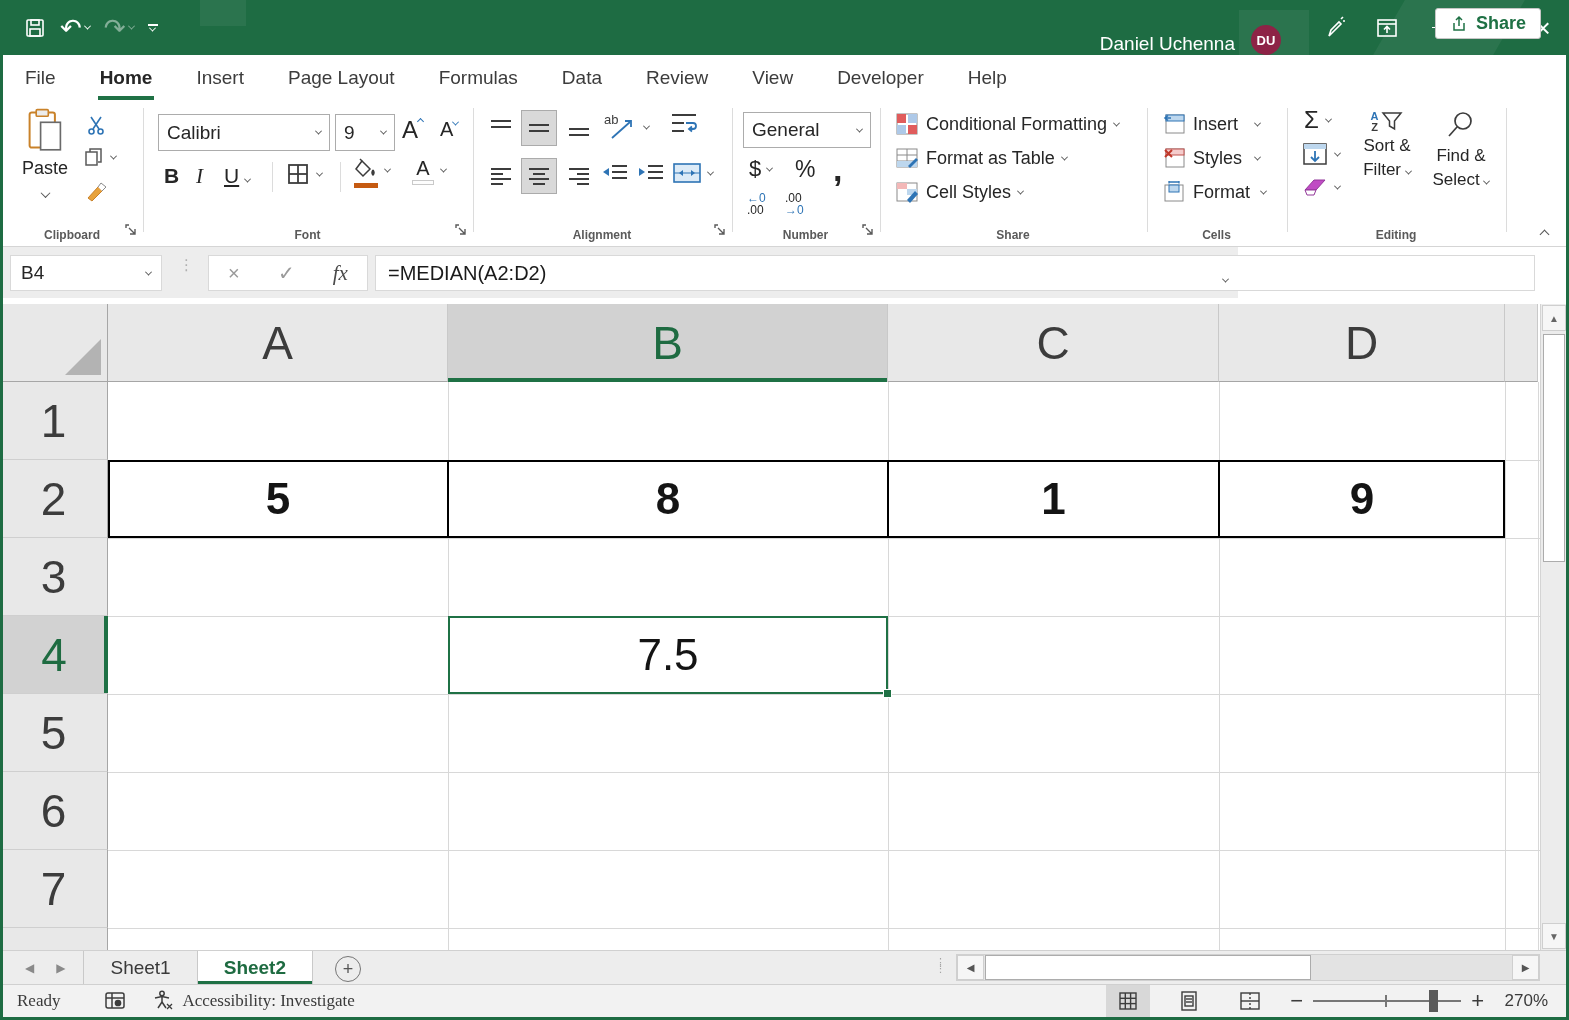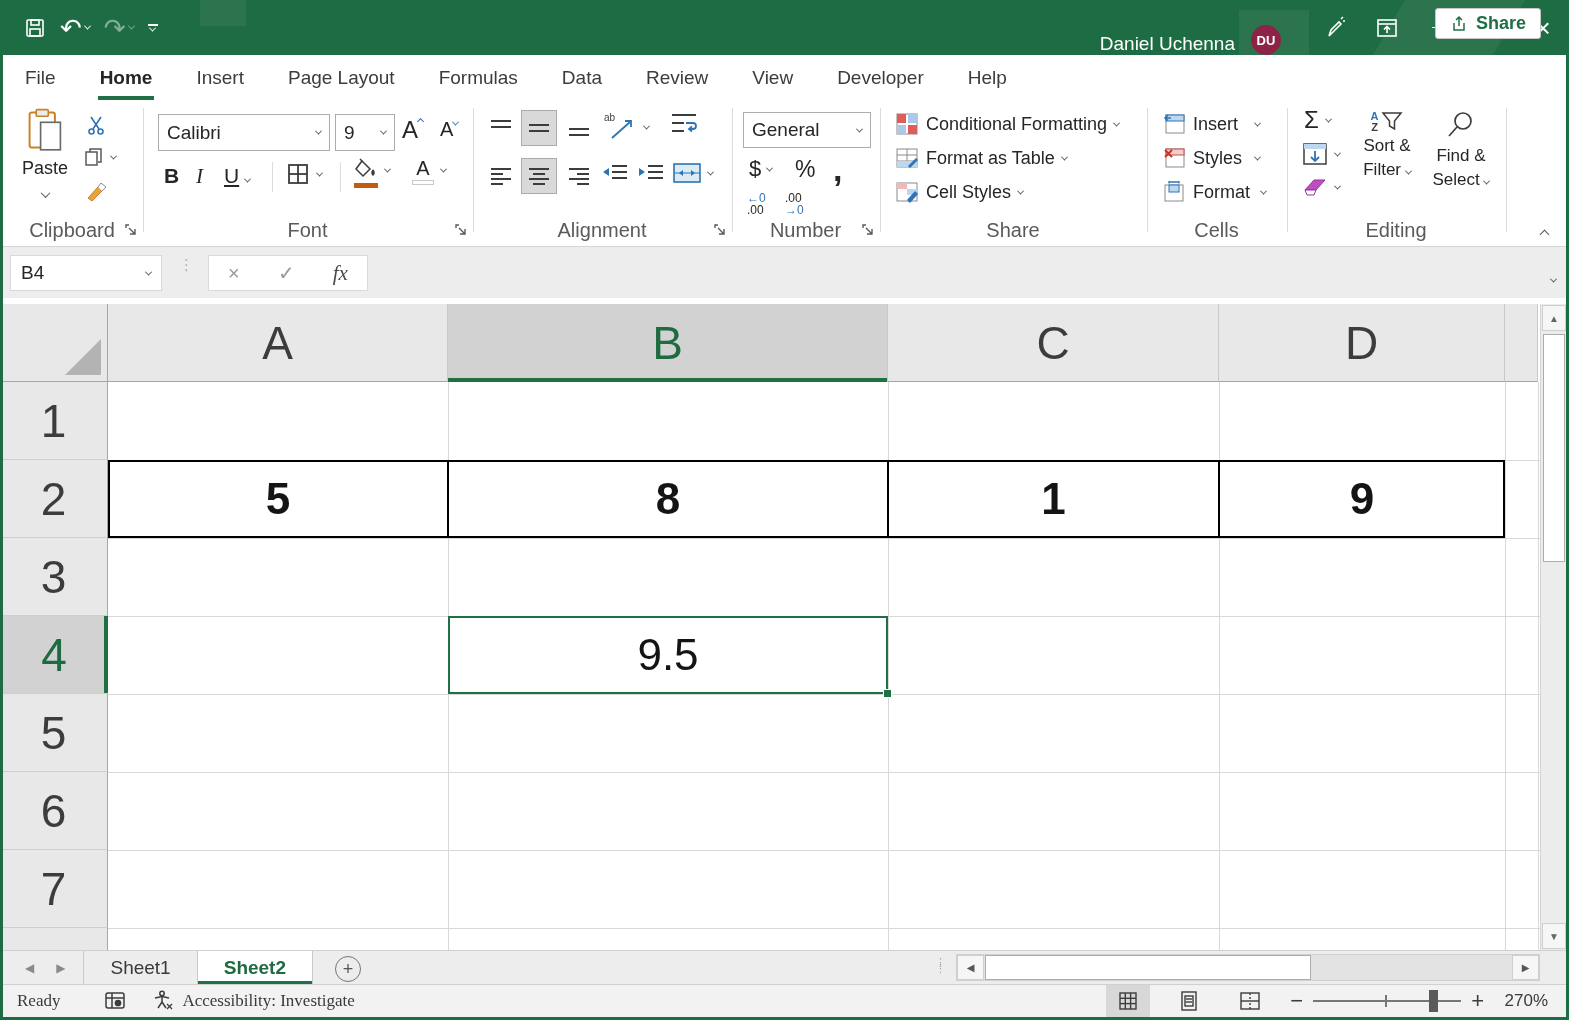--- a/index.html
+++ b/index.html
@@ -42,39 +42,39 @@
   .tab { padding:0 22px; line-height:45px; font-size:19px; color:#3c3c3c; position:relative; }
   .tab.active { font-weight:700; color:#262626; }
   .tab.active::after { content:""; position:absolute; left:20px; right:20px; bottom:0; height:4px; background:#1F7145; }
   .share-btn { position:absolute; right:28px; top:8px; height:31px; border:1px solid #C6C6C6; border-radius:3px;
                display:flex; align-items:center; gap:8px; padding:0 14px; color:#1F7145; font-size:18px; font-weight:600; background:#fff; }
 
   
   .ribbon { position:absolute; left:3px; top:100px; width:1563px; height:147px; background:#fff; border-bottom:1px solid #D5D5D5; }
   .group { position:absolute; top:0; height:146px; }
   .group::after { content:""; position:absolute; right:0; top:8px; bottom:14px; width:1px; background:#DCDCDC; }
-  .group-label { position:absolute; bottom:4px; left:0; right:3px; text-align:center; font-size:20px; color:#5a5a5a; }
+  .group-label { position:absolute; bottom:4px; left:0; right:3px; text-align:center; font-size:12px; color:#5a5a5a;font-weight:bold; }
   .launcher { position:absolute; right:7px; bottom:6px; }
   .icon-sel { background:#D9D9D9; border:1px solid #ABABAB; }
   .combo { border:1px solid #ACACAC; background:#fff; display:flex; align-items:center; font-size:19px; color:#262626;
            padding:0 8px; justify-content:space-between; }
   .fmt-letter { font-size:20px; color:#262626; }
   .dec-ico { display:flex; flex-direction:column; font-size:12px; line-height:12px; color:#262626; }
   .dec-ico .arrow { color:#2E74B5; }
   .style-row { position:absolute; left:14px; display:flex; align-items:center; gap:7px; font-size:18px; color:#262626; }
   .sigma { font-size:24px; color:#262626; line-height:1; }
   .az { display:flex; flex-direction:column; font-size:11px; font-weight:700; line-height:11px; }
   .az .a { color:#2E74B5; } .az .z { color:#3c3c3c; }
   .ed-label { font-size:17px; color:#262626; text-align:center; line-height:24px; }
   .orient { position:relative; width:34px; height:30px; }
-  .orient .ab { position:absolute; left:0; top:0; font-size:10px; color:#3c3c3c; }
+  .orient .ab { position:absolute; left:0; top:0; font-size:13px; color:#3c3c3c; }
   .colorbar { height:5px; margin-top:1px; }
 
   
-  .fbar { position:absolute; left:3px; top:247px; width:1563px; height:51px; background:#EDEDED; display:flex; align-items:center; }
+  .fbar { position:absolute; left:3px; top:247px; width:1235px; height:51px; background:#EDEDED; display:flex; align-items:center; }
   .namebox { position:absolute; left:7px; top:8px; width:152px; height:36px; background:#fff; border:1px solid #D9D9D9;
              display:flex; align-items:center; justify-content:space-between; padding:0 10px; font-size:19px; color:#262626; }
   .fbar-dots { position:absolute; left:176px; top:14px; color:#B0B0B0; font-size:15px; letter-spacing:0; line-height:8px; }
   .fbar-btns { position:absolute; left:205px; top:8px; width:160px; height:36px; background:#fff; border:1px solid #D9D9D9;
                display:flex; align-items:center; justify-content:space-around; }
   .fx { font-family:"Liberation Serif","DejaVu Serif",serif; font-style:italic; font-size:21px; color:#4a4a4a; }
   .fgray { color:#9a9a9a; font-size:20px; }
   .formula-field { position:absolute; left:372px; top:8px; width:1160px; height:36px; background:#fff; border:1px solid #D9D9D9;
                    display:flex; align-items:center; padding-left:12px; font-size:20px; color:#1a1a1a; }
   .fbar-chev { position:absolute; right:10px; top:22px; }
@@ -563,20 +563,23 @@
   <div class="fbar">
     <div class="namebox">
       <span>B4</span>
       <span class="chev small gray"></span>
     </div>
     <div class="fbar-dots"><span>⋮</span></div>
     <div class="fbar-btns">
       <span class="fgray"><span>×</span></span>
       <span class="fgray"><span>✓</span></span>
       <span class="fx"><span>fx</span></span>
+    </div>
+    <div class="formula-field">
+      <span>=MEDIAN(A2:D2)</span>
     </div>
     <div class="fbar-chev"><span class="chev small gray"></span></div>
   </div>
 
   <div id="grid">
       <div class="corner">
         <div class="tri"></div>
       </div>
       <div class="hdr col" style="left: 108px; top: 0px; width: 340px; height: 78px;">A</div>
       <div class="hdr col sel-col" style="left: 448px; top: 0px; width: 440px; height: 78px;">B</div>
@@ -600,21 +603,21 @@
       <div class="gl" style="left: 108px; top: 234px; width: 1432px; height: 1px;"></div>
       <div class="gl" style="left: 108px; top: 312px; width: 1432px; height: 1px;"></div>
       <div class="gl" style="left: 108px; top: 390px; width: 1432px; height: 1px;"></div>
       <div class="gl" style="left: 108px; top: 468px; width: 1432px; height: 1px;"></div>
       <div class="gl" style="left: 108px; top: 546px; width: 1432px; height: 1px;"></div>
       <div class="gl" style="left: 108px; top: 624px; width: 1432px; height: 1px;"></div>
       <div class="cell bold" style="left: 108px; top: 156px; width: 340px; height: 78px;">5</div>
       <div class="cell bold" style="left: 448px; top: 156px; width: 440px; height: 78px;">8</div>
       <div class="cell bold" style="left: 888px; top: 156px; width: 331px; height: 78px;">1</div>
       <div class="cell bold" style="left: 1219px; top: 156px; width: 286px; height: 78px;">9</div>
-      <div class="cell" style="left: 448px; top: 312px; width: 440px; height: 78px;">9.5</div>
+      <div class="cell" style="left: 448px; top: 312px; width: 440px; height: 78px;">7.5</div>
       <div class="row2box" style="left: 108px; top: 156px; width: 1397px; height: 78px;"></div>
       <div class="row2div" style="left: 447px; top: 156px; width: 2px; height: 78px;"></div>
       <div class="row2div" style="left: 887px; top: 156px; width: 2px; height: 78px;"></div>
       <div class="row2div" style="left: 1218px; top: 156px; width: 2px; height: 78px;"></div>
       <div class="selbox" style="left: 448px; top: 312px; width: 440px; height: 78px; border-color: rgb(31, 113, 69);"></div>
       <div class="fillhandle" style="left: 883px; top: 385px; background: rgb(31, 113, 69);"></div>
     </div>
 
   <div class="vscroll">
     <div class="btn" style="top:1px">

